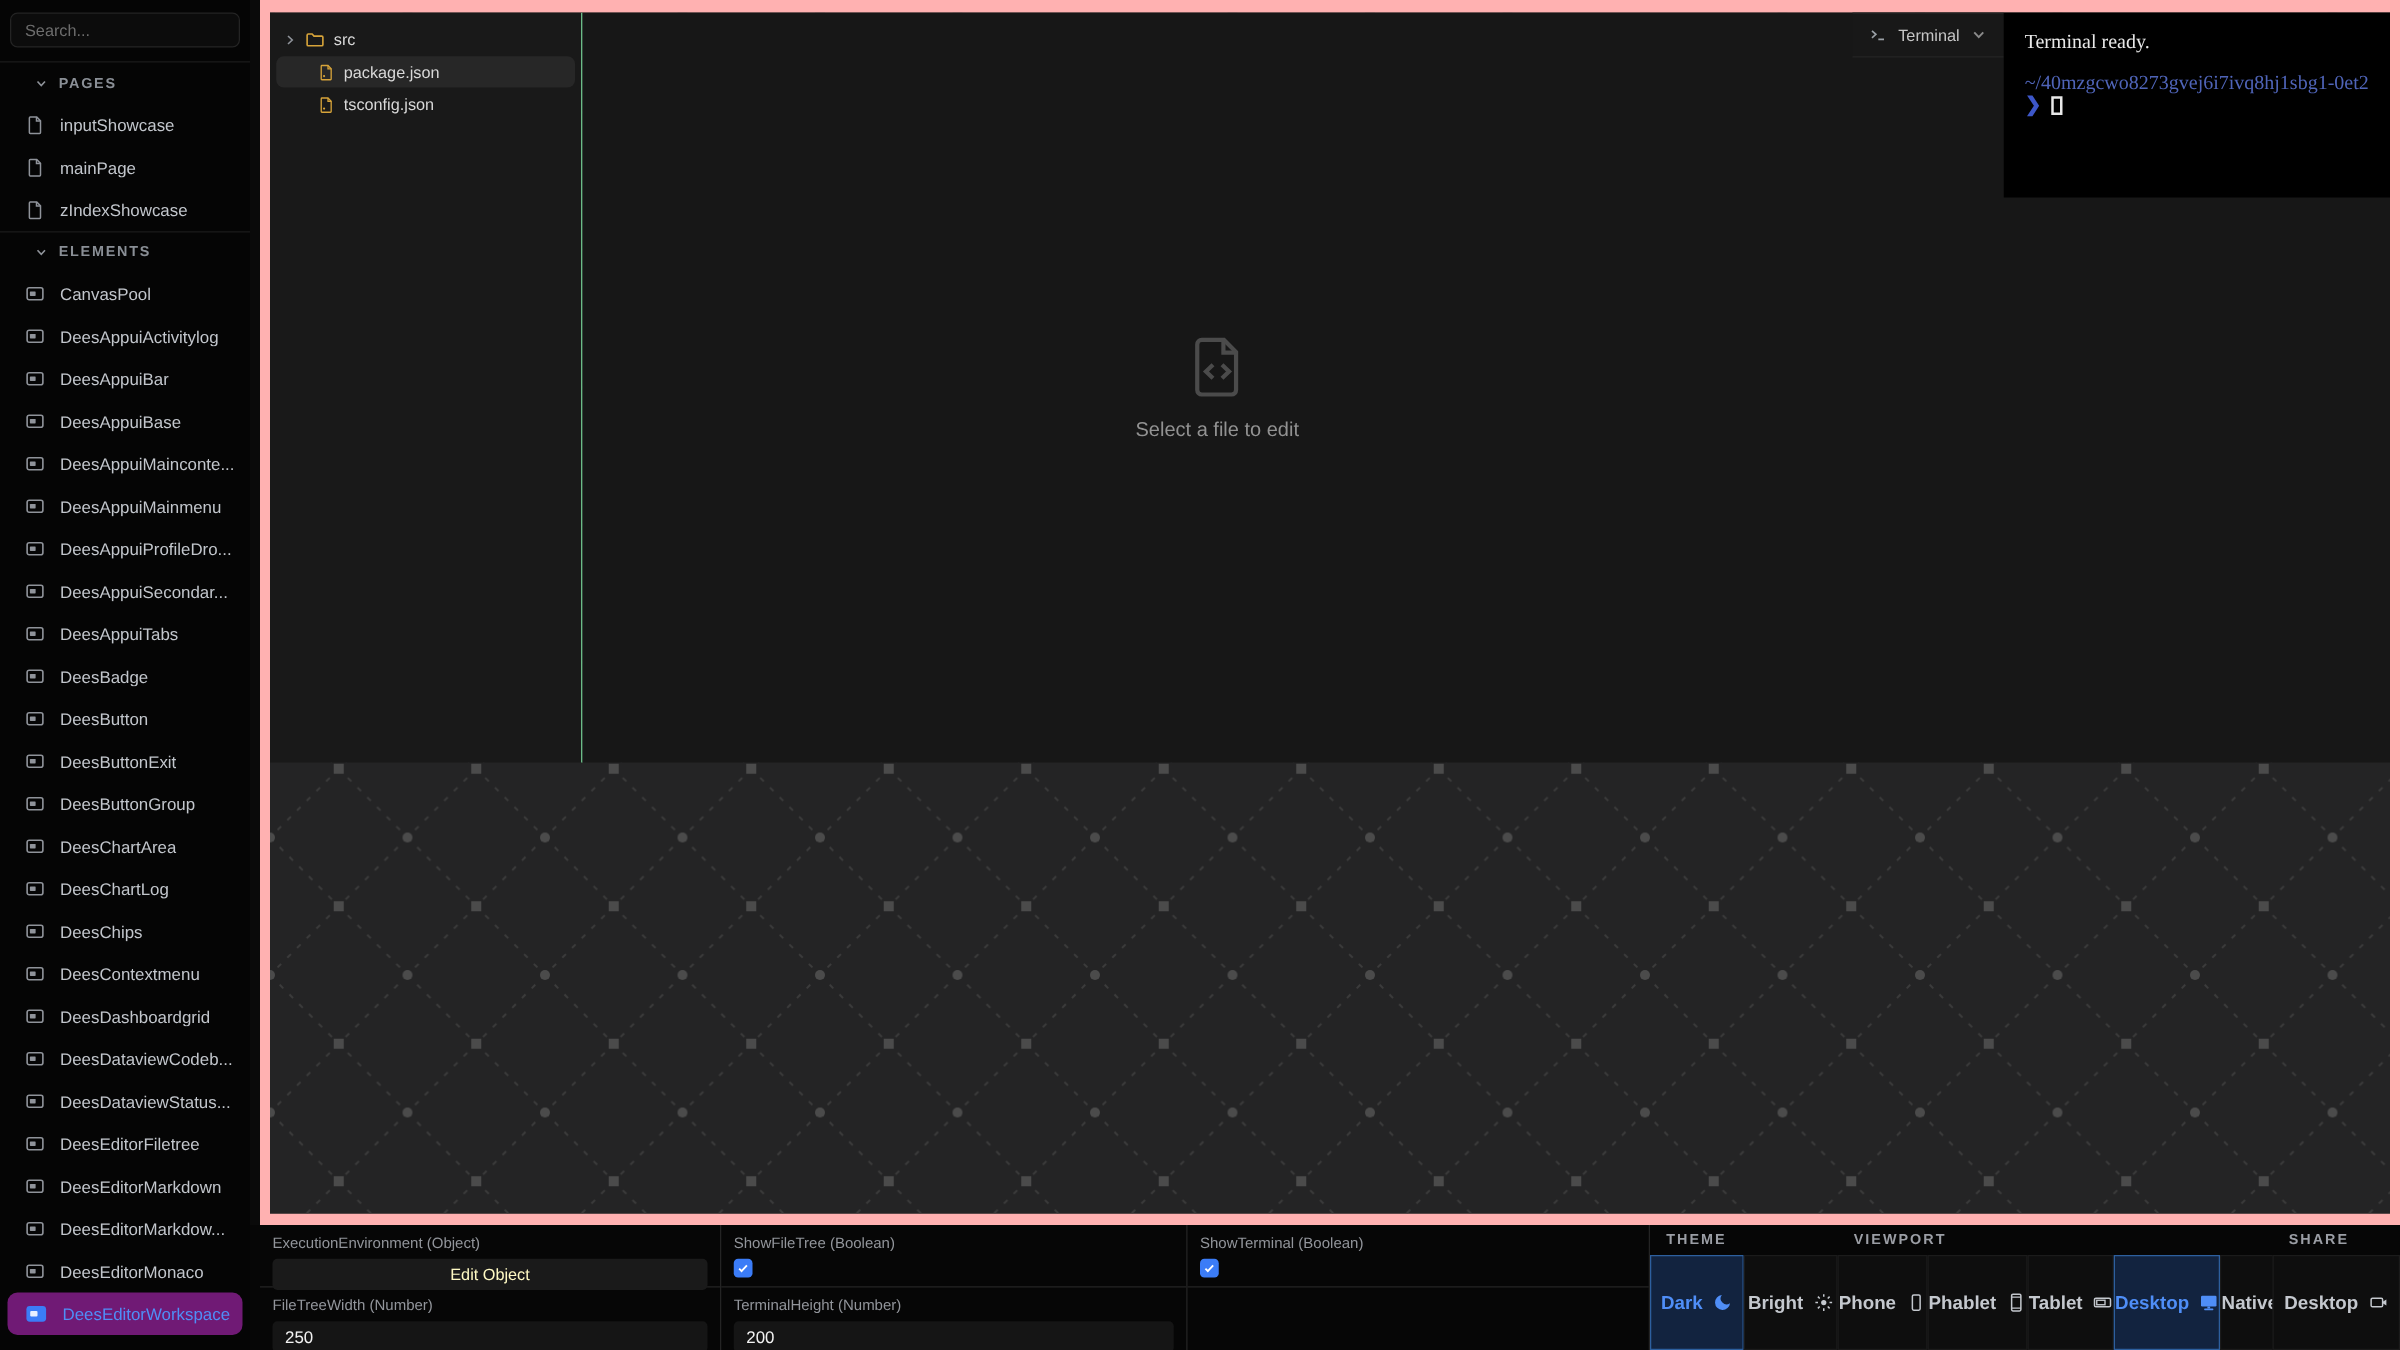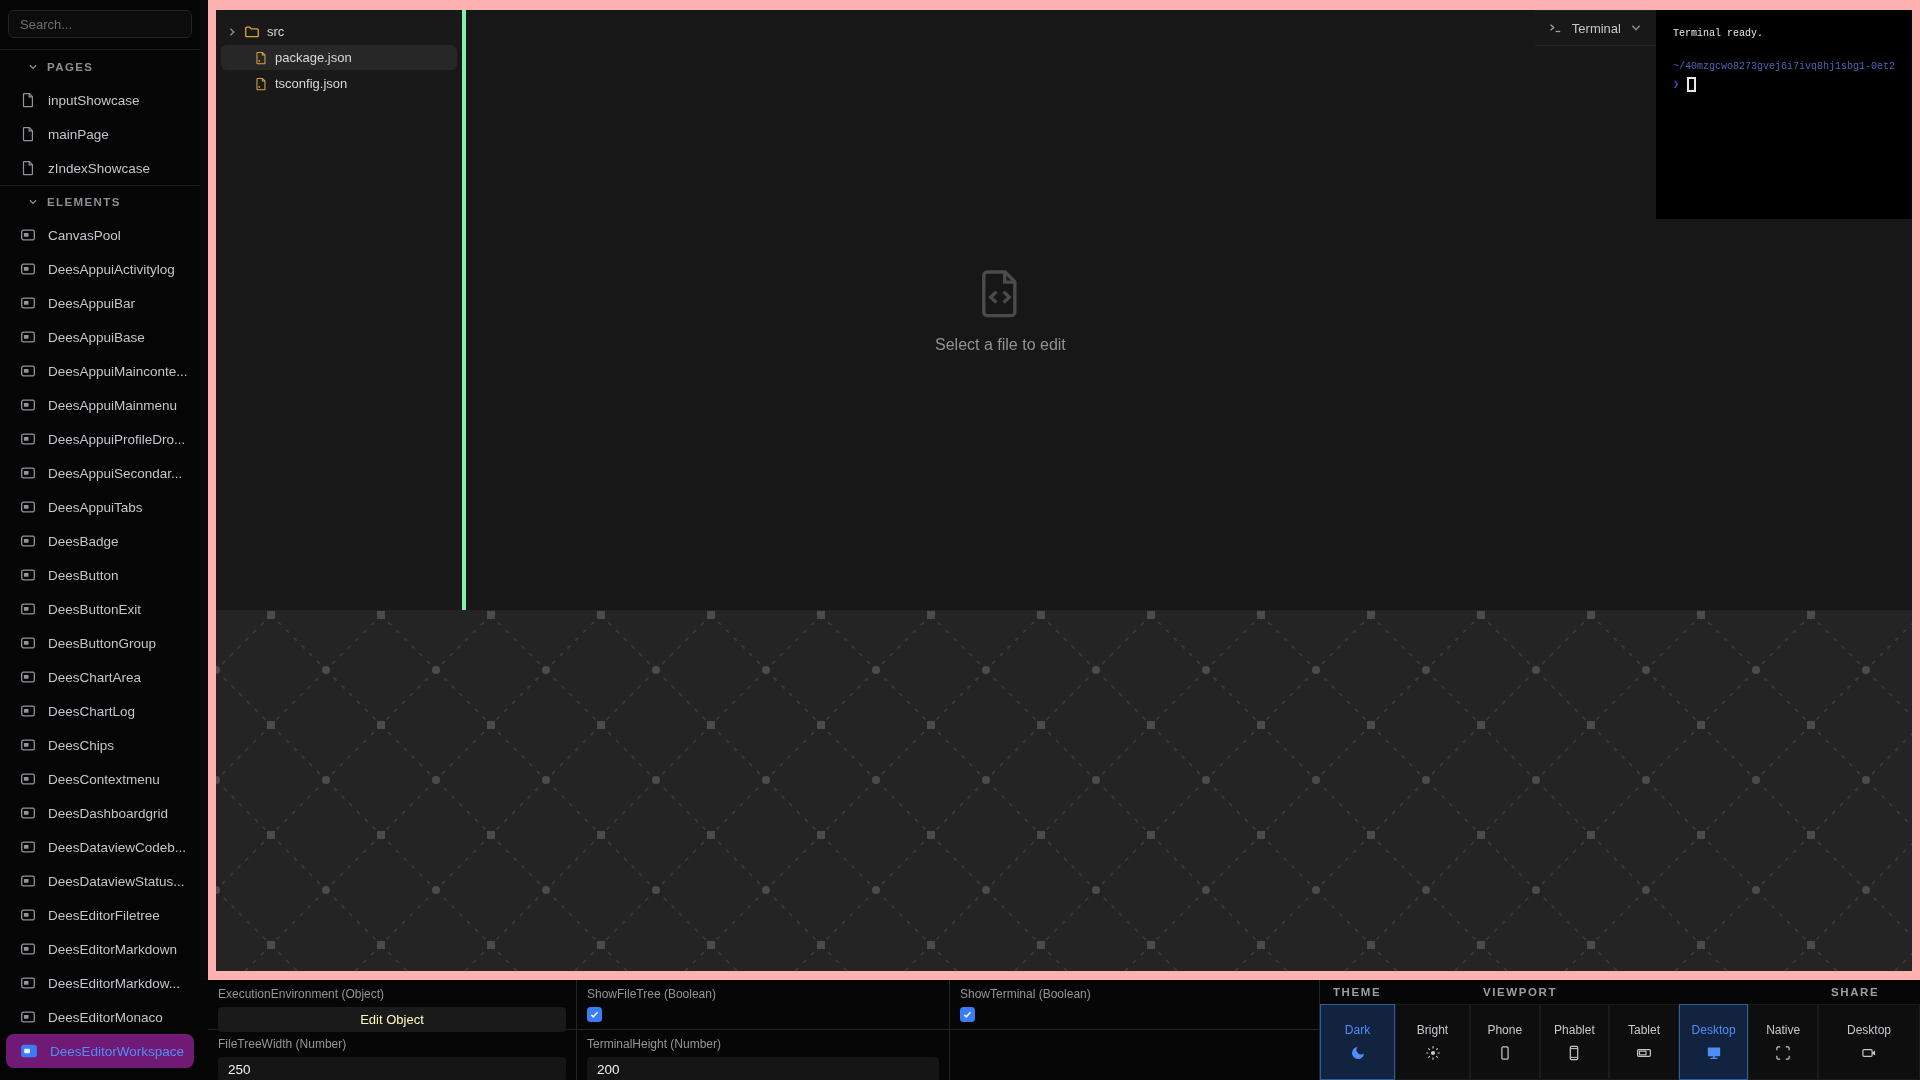--- a/index.html
+++ b/index.html
@@ -29,40 +29,40 @@
   
   .main { position:absolute; left:200px; top:0; width:1720px; height:1080px; background:#0a0a0a; }
 
   .pink-frame { position:absolute; left:8px; top:0; width:1712px; height:980px;
                 background:#ffb1b1; padding:10px 8px 9px 8px; }
   .demo-canvas { position:relative; width:100%; height:100%; background:#242425; overflow:hidden; }
   .pattern-svg { position:absolute; left:0; top:0; width:100%; height:100%; }
 
   
   .workspace { position:absolute; left:0; top:0; right:0; height:600px; display:flex; }
-  .filetree { width:250px; background:#191919; border-right:4px solid #86efac; padding-top:9px; }
+  .filetree { width:250px; background:#191919; border-right:1px solid #86efac; padding-top:9px; }
   .tree-row { height:25px; display:flex; align-items:center; gap:7px; color:#d8d8d8;
               font-size:13px; }
   .folder-row { padding-left:11px; }
   .file-row { padding-left:33px; margin:1px 5px; border-radius:6px; }
   .file-row.hl { background:#272727; }
 
   .ed-col { flex:1; display:flex; flex-direction:row; background:#171717; min-width:0; }
   .tabstrip { height:33px; background:#0d0d0d; border-bottom:1px solid #232323; }
   .editor-empty { flex:1; display:flex; flex-direction:column; align-items:center;
                   justify-content:center; gap:15px; color:#4b4b4b; }
   .empty-msg { color:#929292; font-size:16px; }
   .term-header { height:36px; background:#181818; border-top:1px solid #242424;
                  border-bottom:1px solid #242424; display:flex; align-items:center;
                  gap:9px; padding:0 14px; }
   .term-title { color:#c6c6c6; font-size:13px; }
   .term-ic { color:#9aa0a6; }
   .chev-down { color:#8a8a8a; margin-left:auto; }
-  .term-body { height:209px; background:#000; font-family:Liberation Mono, monospace;
-               font-size:10px; padding:15px 17px; line-height:17px; }
+  .term-body { height:148px; background:#000; font-family:Liberation Serif, serif;
+               font-size:16px; padding:15px 17px; line-height:17px; }
   .t-ready { color:#e8e8e8; margin-bottom:16px; }
   .t-path  { color:#4f64b8; }
   .t-prompt { display:flex; align-items:center; margin-top:1px; }
   .t-chev { color:#3d57c9; font-weight:700; }
   .t-cursor { display:inline-block; width:9px; height:15px; border:2px solid #e8e8e8;
               margin-left:8px; }
 
   
   .props { position:absolute; left:0; top:980px; width:1720px; height:100px; background:#060606;
            display:flex; padding-left:8px; }
@@ -78,22 +78,22 @@
                font-family:"Liberation Sans", sans-serif; }
   .checkbox { width:15px; height:15px; background:#3b7cf7; border-radius:3.5px;
               display:flex; align-items:center; justify-content:center; }
 
   .tb-section { display:flex; flex-direction:column; }
   .tb-section.theme{width:150px;} .tb-section.viewport{width:348px;} .tb-section.share{flex:1;}
   .tb-head { height:24px; padding:6px 0 0 13px; color:#9b9ea5; font-size:11.5px;
              font-weight:700; letter-spacing:1.6px; }
   .tb-row { flex:1; display:flex; }
   .tb-btn { flex:1; background:#0e0e0e; border:1px solid #1b1b1b; display:flex;
-            flex-direction:column; align-items:center; justify-content:center; gap:8px;
-            color:#c4c8ce; font-size:12px; }
+            flex-direction:row; align-items:center; justify-content:center; gap:8px;
+            color:#c4c8ce; font-size:15px;font-weight:bold; }
   .tb-btn.selected { background:#12233f; border:1px solid #2d5f9e; color:#4f8ef7; }
 </style>
 </head>
 <body>
 
 <svg width="0" height="0" style="position:absolute">
 <defs>
   <symbol id="i-chevdown" viewBox="0 0 10 10">
         <path d="M2 3.2l3 3.2 3-3.2" fill="none" stroke="currentColor" stroke-width="1.3"></path>
       </symbol>

